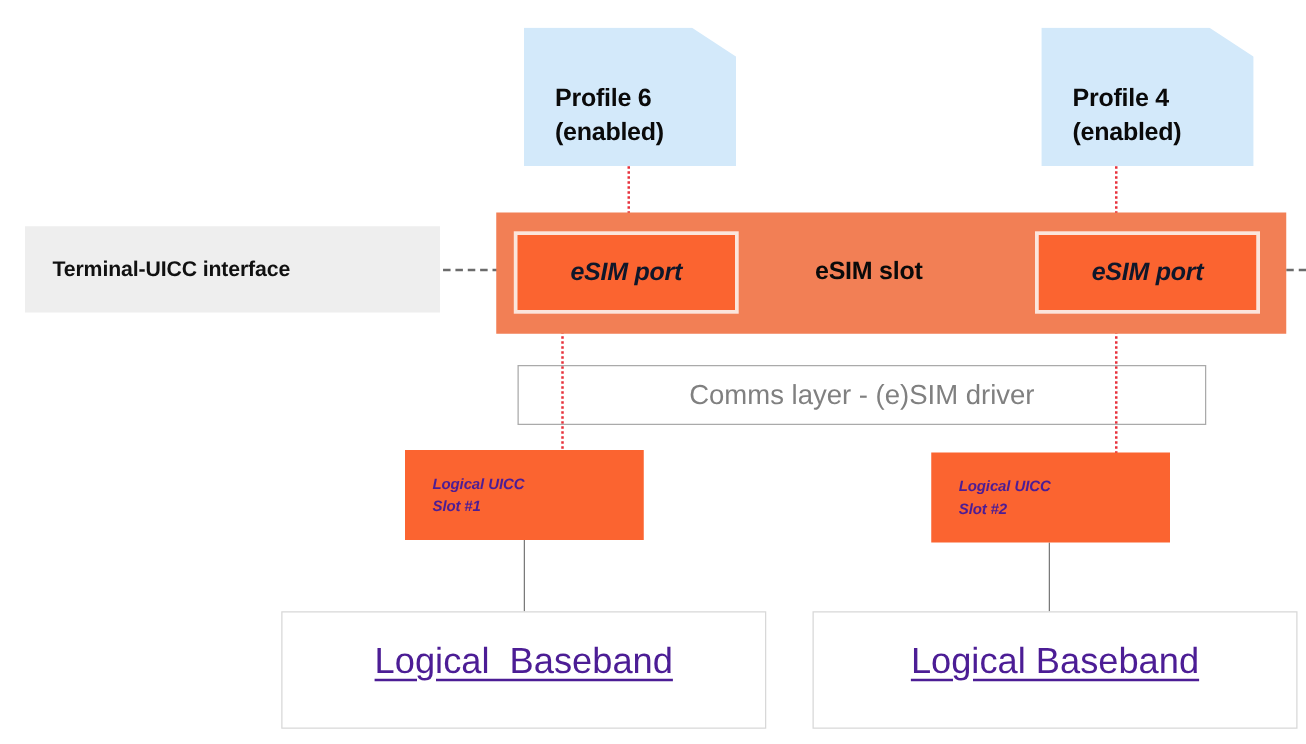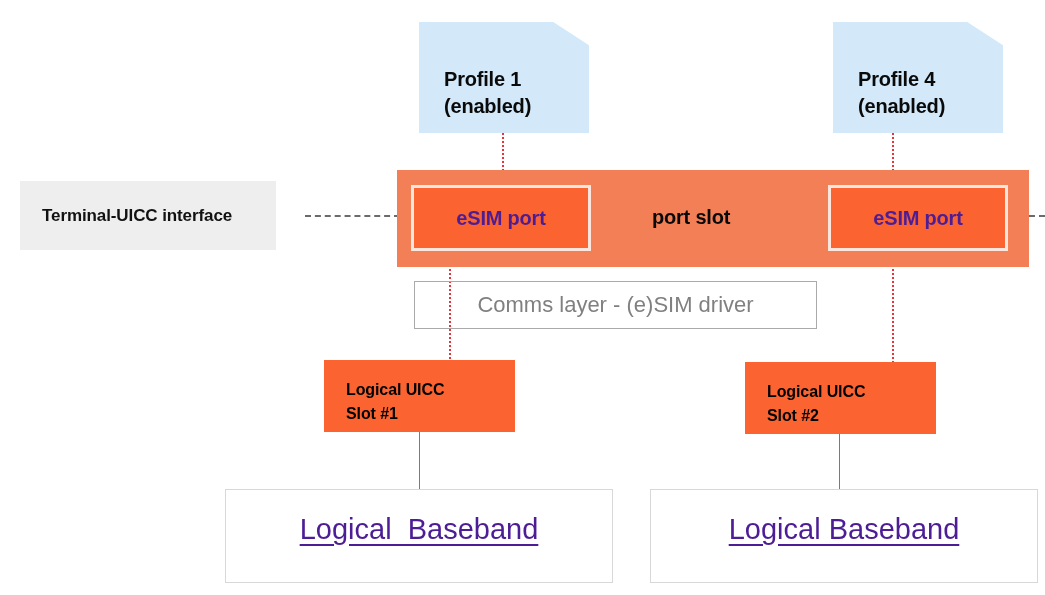--- a/index.html
+++ b/index.html
@@ -57,23 +57,24 @@
     background: #fb6430;
     border: 3px solid #fbe5dc;
     box-sizing: border-box;
     display: flex;
     align-items: center;
     justify-content: center;
   }
   .port-label {
     font-size: 20px;
     font-weight: bold;
-    color: #4c1d95;
+    color: #0f172a;
     letter-spacing: -0.2px;
     white-space: nowrap;
+    font-style: italic;
   }
 
   
   .terminal-box {
     position: absolute;
     background: #eeeeee;
     display: flex;
     align-items: center;
   }
   .terminal-label {
@@ -106,26 +107,27 @@
 
   
   .uicc-box {
     position: absolute;
     background: #fb6430;
   }
   .uicc-label {
     position: absolute;
     left: 22px;
     top: 18px;
-    font-size: 16px;
-    font-weight: bold;
-    color: #000000;
+    font-size: 12px;
+    font-weight: bold;
+    color: #4c1d95;
     line-height: 1.5;
     letter-spacing: -0.1px;
     white-space: pre;
+    font-style: italic;
   }
 
   
   .baseband-box {
     position: absolute;
     border: 1px solid #d8d8d8;
     background: #ffffff;
     box-sizing: border-box;
   }
   .baseband-label {
@@ -174,47 +176,47 @@
 
   <div class="dashed-h" style="left:305px; top:215px; width:95px;"></div>
 
   <div class="dashed-h" style="left:1029px; top:215px; width:16px;"></div>
 
   <div class="solid-v" style="left:419px; top:432px; height:58px;"></div>
 
   <div class="solid-v" style="left:839px; top:434px; height:56px;"></div>
 
   <div class="profile-box" style="left:419px; top:22px; width:170px; height:111px;">
-    <div class="profile-text">Profile 1
+    <div class="profile-text">Profile 6
 (enabled)</div>
   </div>
 
   <div class="profile-box" style="left:833px; top:22px; width:170px; height:111px;">
     <div class="profile-text">Profile 4
 (enabled)</div>
   </div>
 
-  <div class="terminal-box" style="left:20px; top:181px; width:256px; height:69px;text-align:center;">
+  <div class="terminal-box" style="left:20px; top:181px; width:332px; height:69px;text-align:center;">
     <div class="terminal-label">Terminal-UICC interface</div>
   </div>
 
   <div class="slot-bar" style="left:397px; top:170px; width:632px; height:97px;">
 
     <div class="port-box" style="left:14px; top:15px; width:180px; height:66px;">
       <span class="port-label">eSIM port</span>
     </div>
 
-    <div class="slot-label" style="left:255px; top:36px;">port slot</div>
+    <div class="slot-label" style="left:255px; top:36px;">eSIM slot</div>
 
     <div class="port-box" style="left:431px; top:15px; width:180px; height:66px;">
       <span class="port-label">eSIM port</span>
     </div>
   </div>
 
-  <div class="comms-box" style="left:414px; top:281px; width:403px; height:48px;">
+  <div class="comms-box" style="left:414px; top:292px; width:551px; height:48px;">
     <span class="comms-label">Comms layer - (e)SIM driver</span>
   </div>
 
   <div class="uicc-box" style="left:324px; top:360px; width:191px; height:72px;">
     <div class="uicc-label">Logical UICC
 Slot #1</div>
   </div>
 
   <div class="uicc-box" style="left:745px; top:362px; width:191px; height:72px;">
     <div class="uicc-label">Logical UICC

